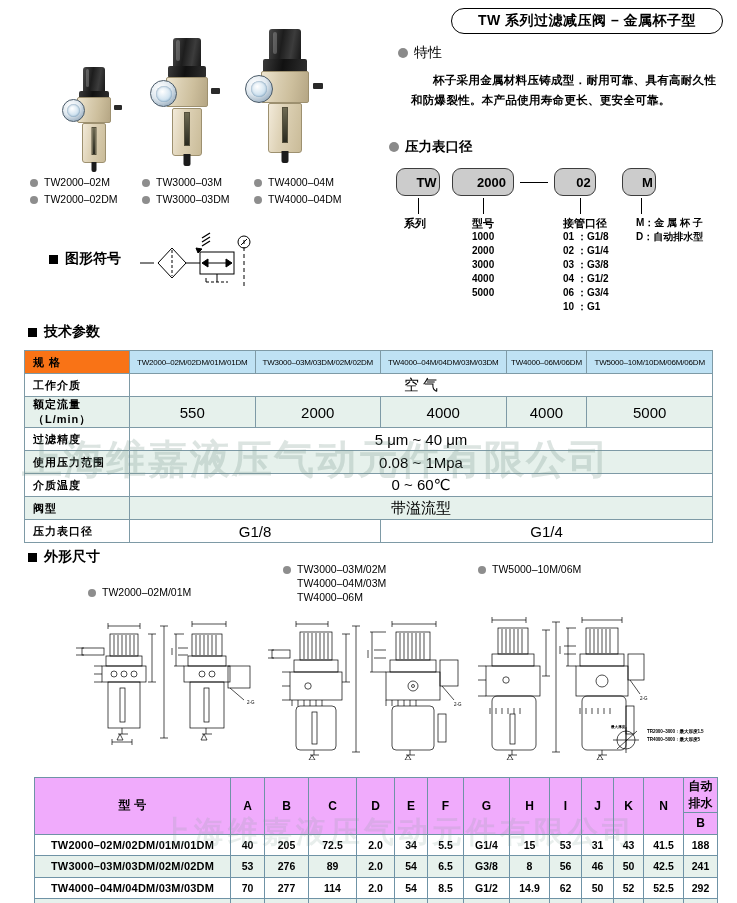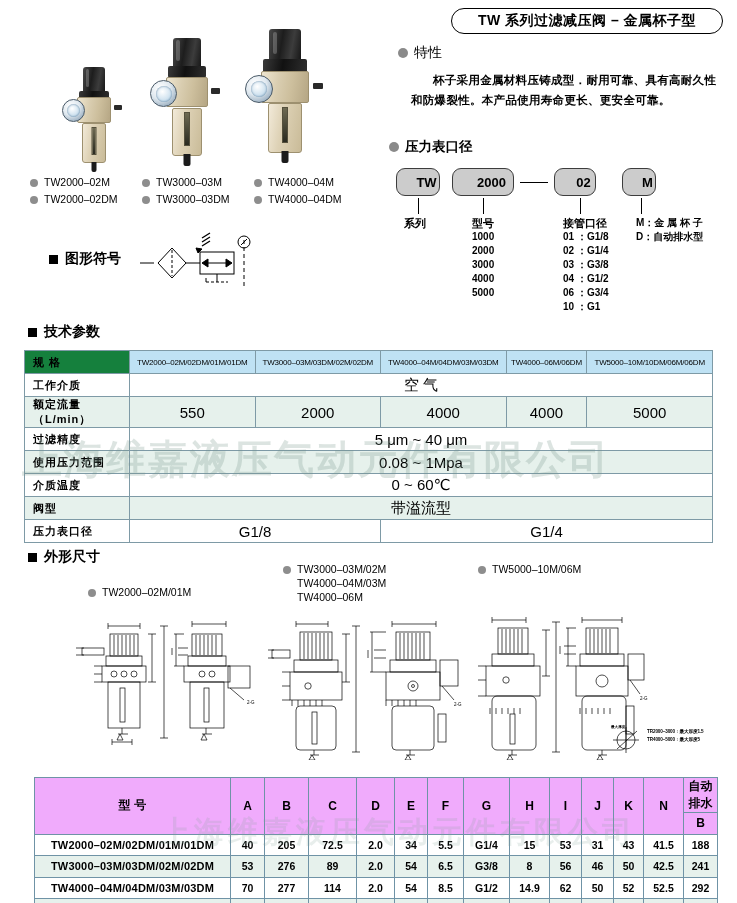--- a/index.html
+++ b/index.html
@@ -98,21 +98,21 @@
   .sec-h{ position:absolute; font-size:14px; font-weight:bold;}
 
   
   table{ border-collapse:collapse; position:absolute; }
   .spec-tbl{ left:24px; top:350px; width:689px; font-size:9px; }
   .spec-tbl td{ border:1px solid #7e9aa6; padding:0; height:23px; text-align:center;
                 vertical-align:middle; }
   .spec-tbl td.lbl{ text-align:left; padding-left:8px; font-size:11px; font-weight:bold;
                     width:105px; letter-spacing:1px;}
   .spec-tbl tr.hdr td{ background:#bfe2f4; }
-  .spec-tbl tr.hdr td.lbl{ background:#15803d; }
+  .spec-tbl tr.hdr td.lbl{ background:#f97316; }
   .spec-tbl tr.alt td{ background:#e6f1ec; }
   .spec-tbl td.val{ font-size:15px; }
   .spec-tbl td.mdl{ font-size:8px; letter-spacing:-.2px; }
 
   .dim-tbl{ left:34px; top:777px; width:684px; font-size:10.5px; }
   .dim-tbl td{ border:1px solid #6f93a6; padding:0; height:21.5px; text-align:center;
                vertical-align:middle; font-weight:bold;}
   .dim-tbl tr.hdr td{ background:#f0abfc; font-size:12px;}
   .dim-tbl tr.alt td{ background:#e6f1ec; }
   .dim-tbl td.name{ font-size:11px; letter-spacing:.2px; }

